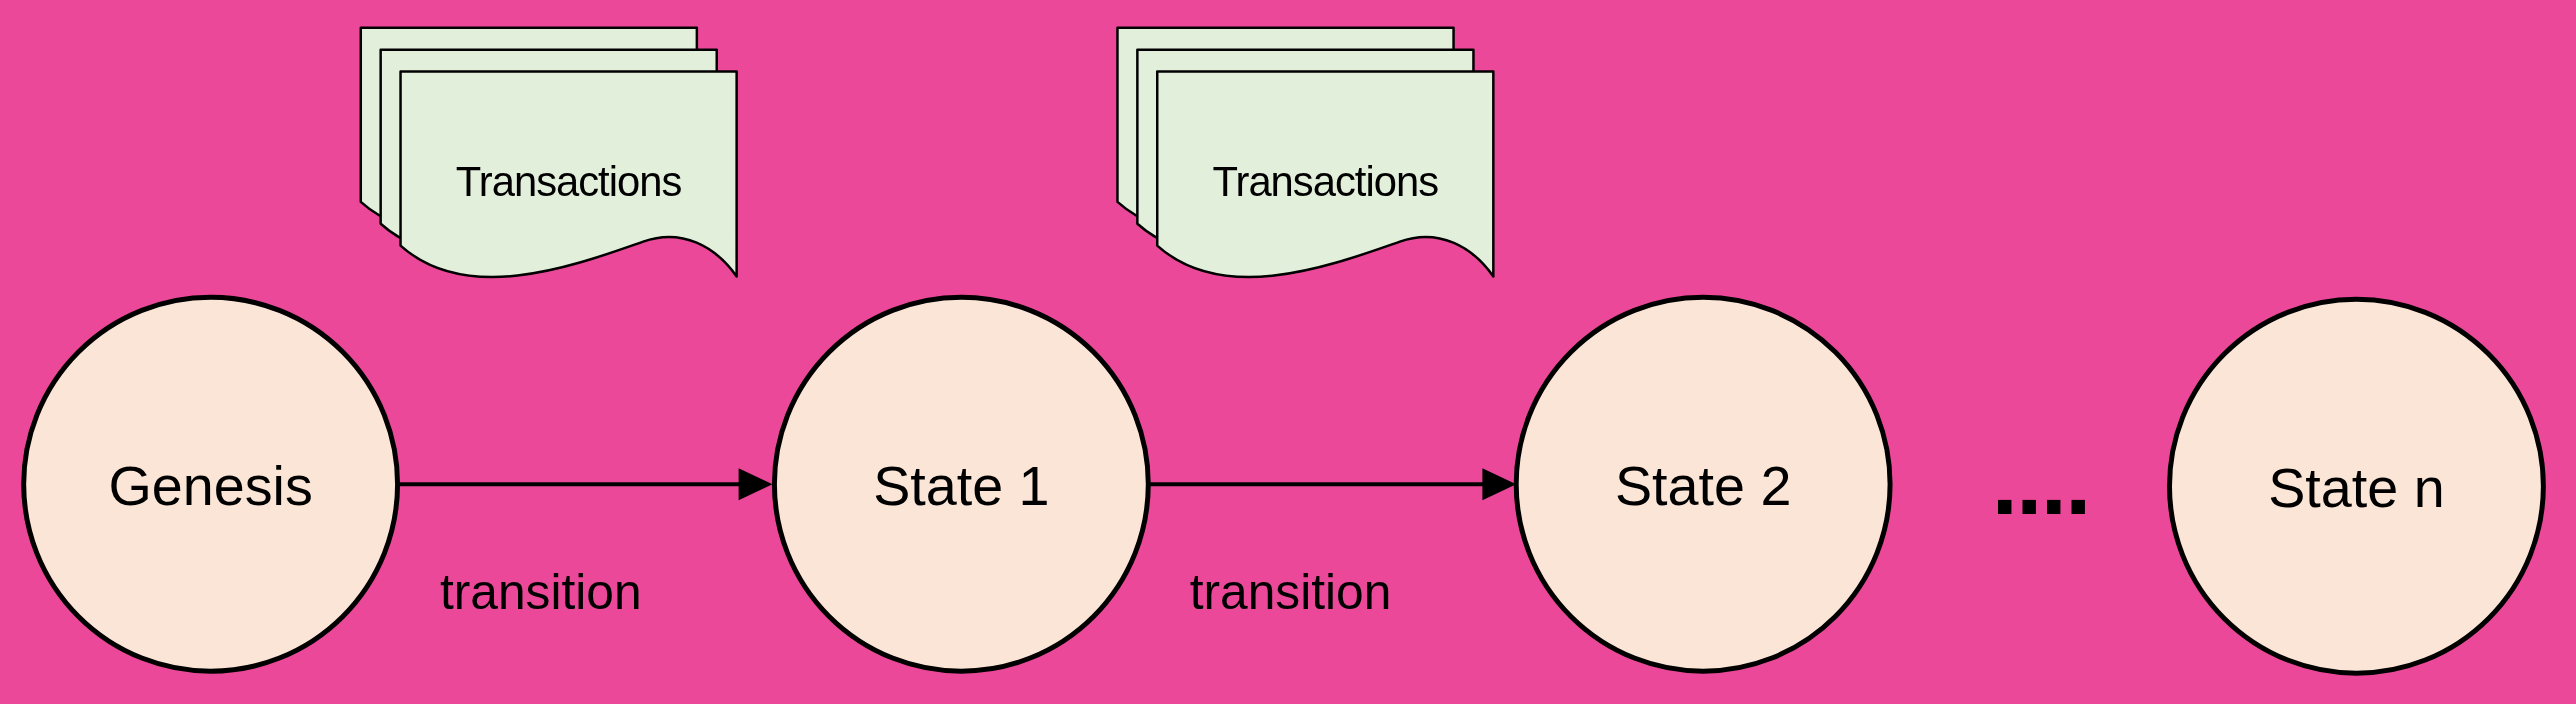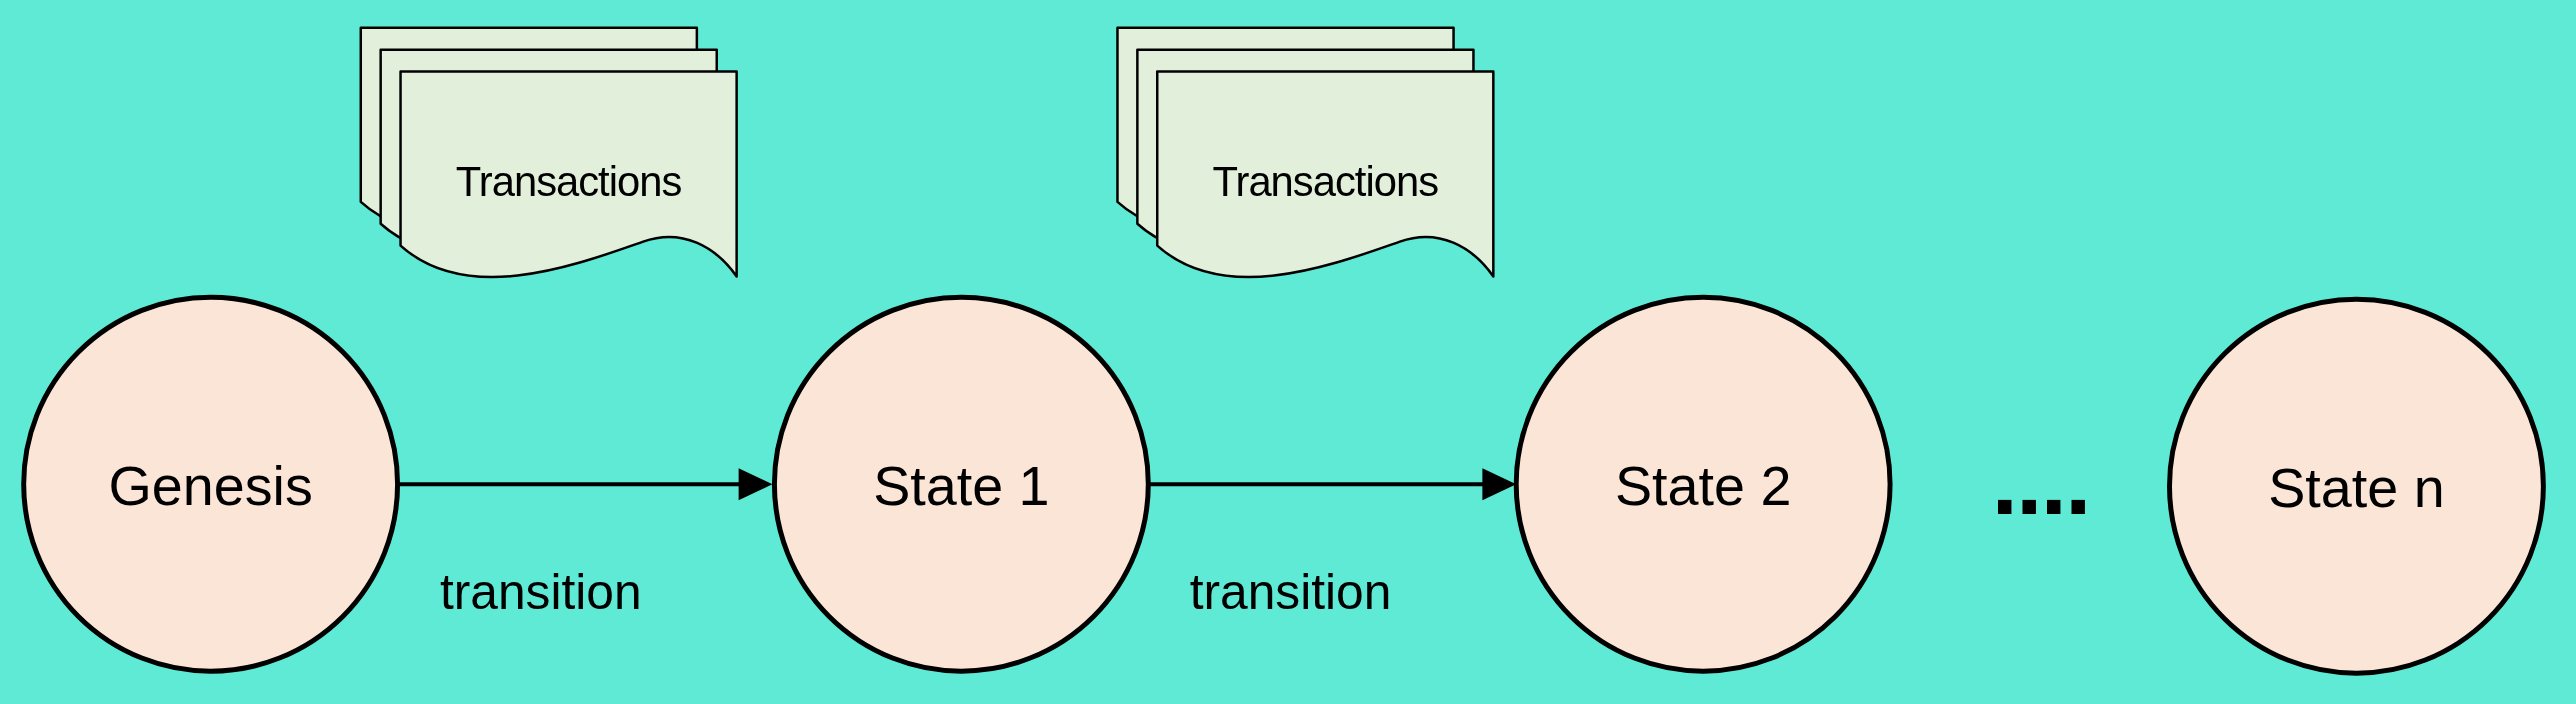--- a/index.html
+++ b/index.html
@@ -4,21 +4,21 @@
 <style>
   html, body {
     margin: 0;
     padding: 0;
     background: #ffffff;
   }
   #canvas {
     position: relative;
     width: 2576px;
     height: 704px;
-    background: #5eead4;
+    background: #ec4899;
     overflow: hidden;
     font-family: "Liberation Sans", "DejaVu Sans", sans-serif;
   }
   svg { display: block; }
 
   .state-circle {
     stroke: #000000;
     stroke-width: 5;
   }
   .doc-sheet {

